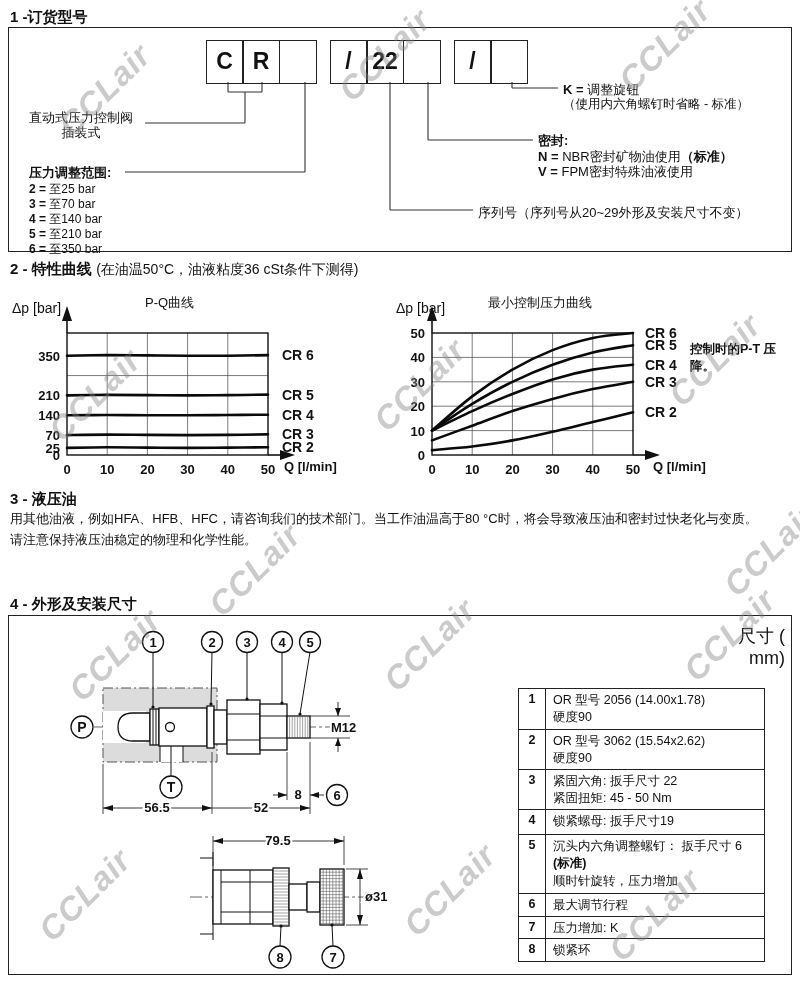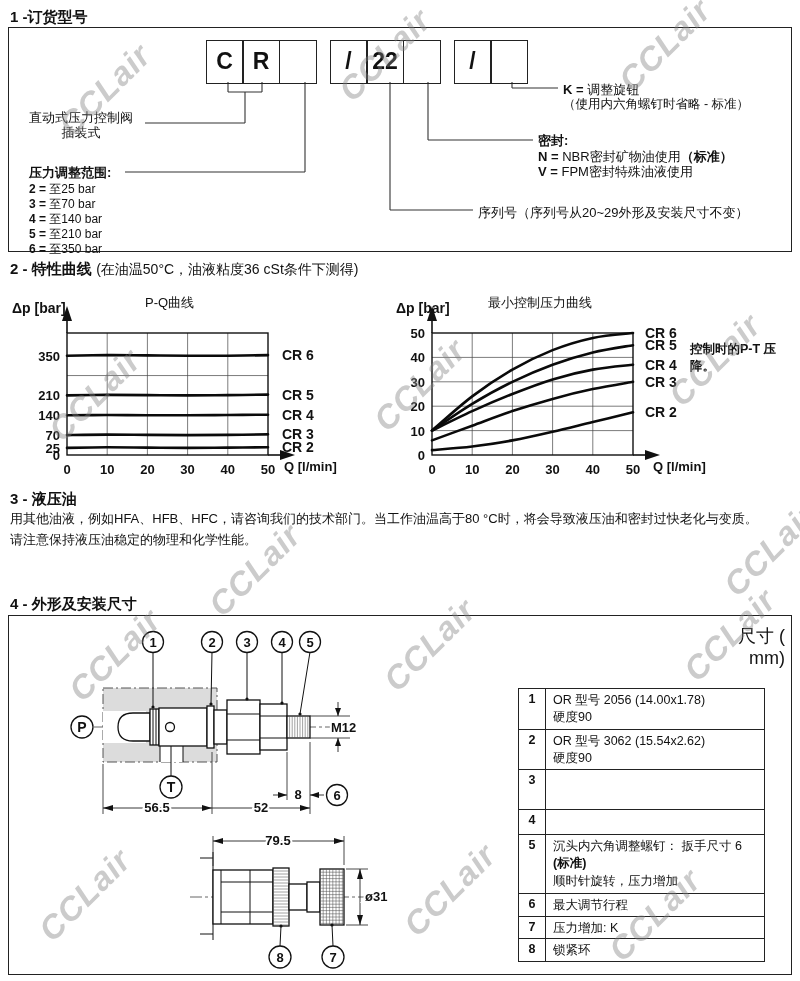--- a/index.html
+++ b/index.html
@@ -22,21 +22,21 @@
   .code-cell.gap{margin-left:13px;}
   .opt{font-size:12px;line-height:15px;}
   
   svg text.tick{font:bold 13px "Liberation Sans","DejaVu Sans",sans-serif;fill:#111;}
   svg text.crlabel{font:bold 14px "Liberation Sans","DejaVu Sans",sans-serif;fill:#111;}
   svg .grid{stroke:#444;stroke-width:0.7;}
   svg .frame{fill:none;stroke:#111;stroke-width:1.4;}
   svg .curve{fill:none;stroke:#0a0a0a;stroke-width:2.6;stroke-linecap:round;}
   svg .axis{stroke:#111;stroke-width:1.6;}
   svg .solid{fill:#111;}
-  .axlabel{font-weight:bold;font-size:14px;}
+  .axlabel{font-weight:normal;font-size:14px;}
   .axlabel2{font-weight:bold;font-size:13px;text-align:right;}
   .charttitle{font-weight:normal;font-size:13px;}
   .chartnote{font-weight:bold;font-size:12.5px;line-height:17px;}
   
   .bodyline{font-size:13px;line-height:21px;}
   
   svg .part{fill:#fff;stroke:#111;stroke-width:1.3;}
   svg .ln{stroke:#111;stroke-width:1;}
   svg .thin{stroke:#333;stroke-width:0.9;fill:none;}
   svg .leader{stroke:#111;stroke-width:1;}
@@ -405,23 +405,30 @@
     </div>
     <div class="t-row" style="height:40px">
       <div class="t-no">2</div>
       <div class="t-content">
         <div>OR 型号 3062 (15.54x2.62)</div>
         <div>硬度90</div>
       </div>
     </div>
     <div class="t-row" style="height:40px">
       <div class="t-no">3</div>
+      <div class="t-content">
+        <div>紧固六角: 扳手尺寸 22</div>
+        <div>紧固扭矩: 45 - 50 Nm</div>
+      </div>
     </div>
     <div class="t-row" style="height:25px">
       <div class="t-no">4</div>
+      <div class="t-content">
+        <div>锁紧螺母: 扳手尺寸19</div>
+      </div>
     </div>
     <div class="t-row" style="height:59px">
       <div class="t-no">5</div>
       <div class="t-content">
         <div>沉头内六角调整螺钉： 扳手尺寸 6</div>
         <div class="b">(标准)</div>
         <div>顺时针旋转，压力增加</div>
       </div>
     </div>
     <div class="t-row" style="height:23px">

